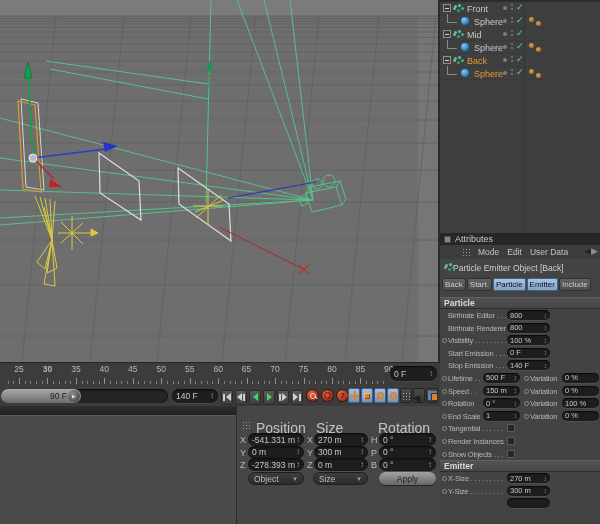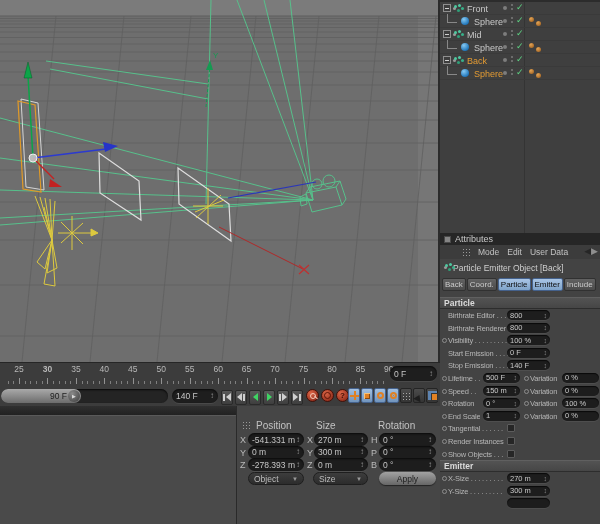--- a/index.html
+++ b/index.html
@@ -59,21 +59,21 @@
   .ic-layout{position:relative;width:9px;height:9px;background:#5d83b0;}
   .ic-layout::after{content:"";position:absolute;right:-1px;bottom:-1px;width:5px;height:6px;background:#e08124;border:1px solid #333;}
   
   .bottom{position:absolute;left:0;top:406px;width:440px;height:118px;background:#474747;}
   .left-pane{position:absolute;left:0;top:0;width:237px;height:118px;background:#4a4a4a;border-right:1px solid #2a2a2a;box-sizing:border-box;}
   .pane-hdr{height:9px;background:linear-gradient(#2f2f2f,#222);border-bottom:1px solid #5a5a5a;}
   .coords{position:absolute;left:238px;top:0;width:202px;height:118px;background:#464646;}
   .panel-title{height:12px;background:#262626;display:flex;align-items:center;gap:4px;padding-left:4px;font-size:9px;color:#c9c9c9;}
   .winicon{width:7px;height:7px;background:#858585;border:1px solid #4a4a4a;box-sizing:border-box;}
   .grip{width:8px;height:9px;background-image:radial-gradient(#9a9a9a 0.7px,transparent 0.8px);background-size:3px 3px;}
-  .coord-cols{position:absolute;top:14px;left:0;width:202px;height:12px;font-size:10px;color:#c2c2c2;}
+  .coord-cols{position:absolute;top:14px;left:0;width:202px;height:12px;font-size:14px;color:#c2c2c2;}
   .coord-cols .grip{position:absolute;left:4px;top:1px;}
   .ccol{position:absolute;top:0;}
   .crow{position:absolute;left:0;width:202px;height:13px;}
   .axl{position:absolute;top:2px;font-size:9px;color:#b9b9b9;}
   .cpill{position:absolute;top:0;height:13px;background:#1d1d1d;border-radius:7px;display:flex;align-items:center;
      padding:0 4px;font-size:8.5px;color:#c6c6c6;box-shadow:inset 0 1px 2px rgba(0,0,0,.7),0 1px 0 rgba(255,255,255,.06);box-sizing:border-box;}
   .cdrop{position:absolute;top:0;height:13px;background:linear-gradient(#3d3d3d,#2c2c2c);border:1px solid #1e1e1e;border-radius:7px;
      display:flex;align-items:center;padding:0 5px;font-size:8.5px;color:#bdbdbd;box-sizing:border-box;}
   .dd-arrow{margin-left:auto;color:#999;font-size:6px;}
   .applybtn{position:absolute;top:0;height:13px;border-radius:7px;background:linear-gradient(#a2a2a2,#666);
@@ -500,21 +500,21 @@
           <span class="menu-item">Edit</span>
           <span class="menu-item">User Data</span>
           <span class="m-arrows">◀<span class="lt2">▶</span></span>
         </div>
       <div class="attr-obj">
         <i class="emic"></i>
         <span>Particle Emitter Object [Back]</span>
       </div>
       <div class="tabs" id="attr-tabs">
           <div class="tab">Back</div>
-          <div class="tab">Coord.</div>
+          <div class="tab">Start.</div>
           <div class="tab active">Particle</div>
           <div class="tab active">Emitter</div>
           <div class="tab">Include</div>
         </div>
       <div class="attr-sections" id="attr-sections">
           <div class="section">Particle</div>
           <div class="arow">
             <span class="alabel">Birthrate Editor . . .</span>
             <div class="apill" style="left: 67px; width: 43px;">
               <span>800</span>

